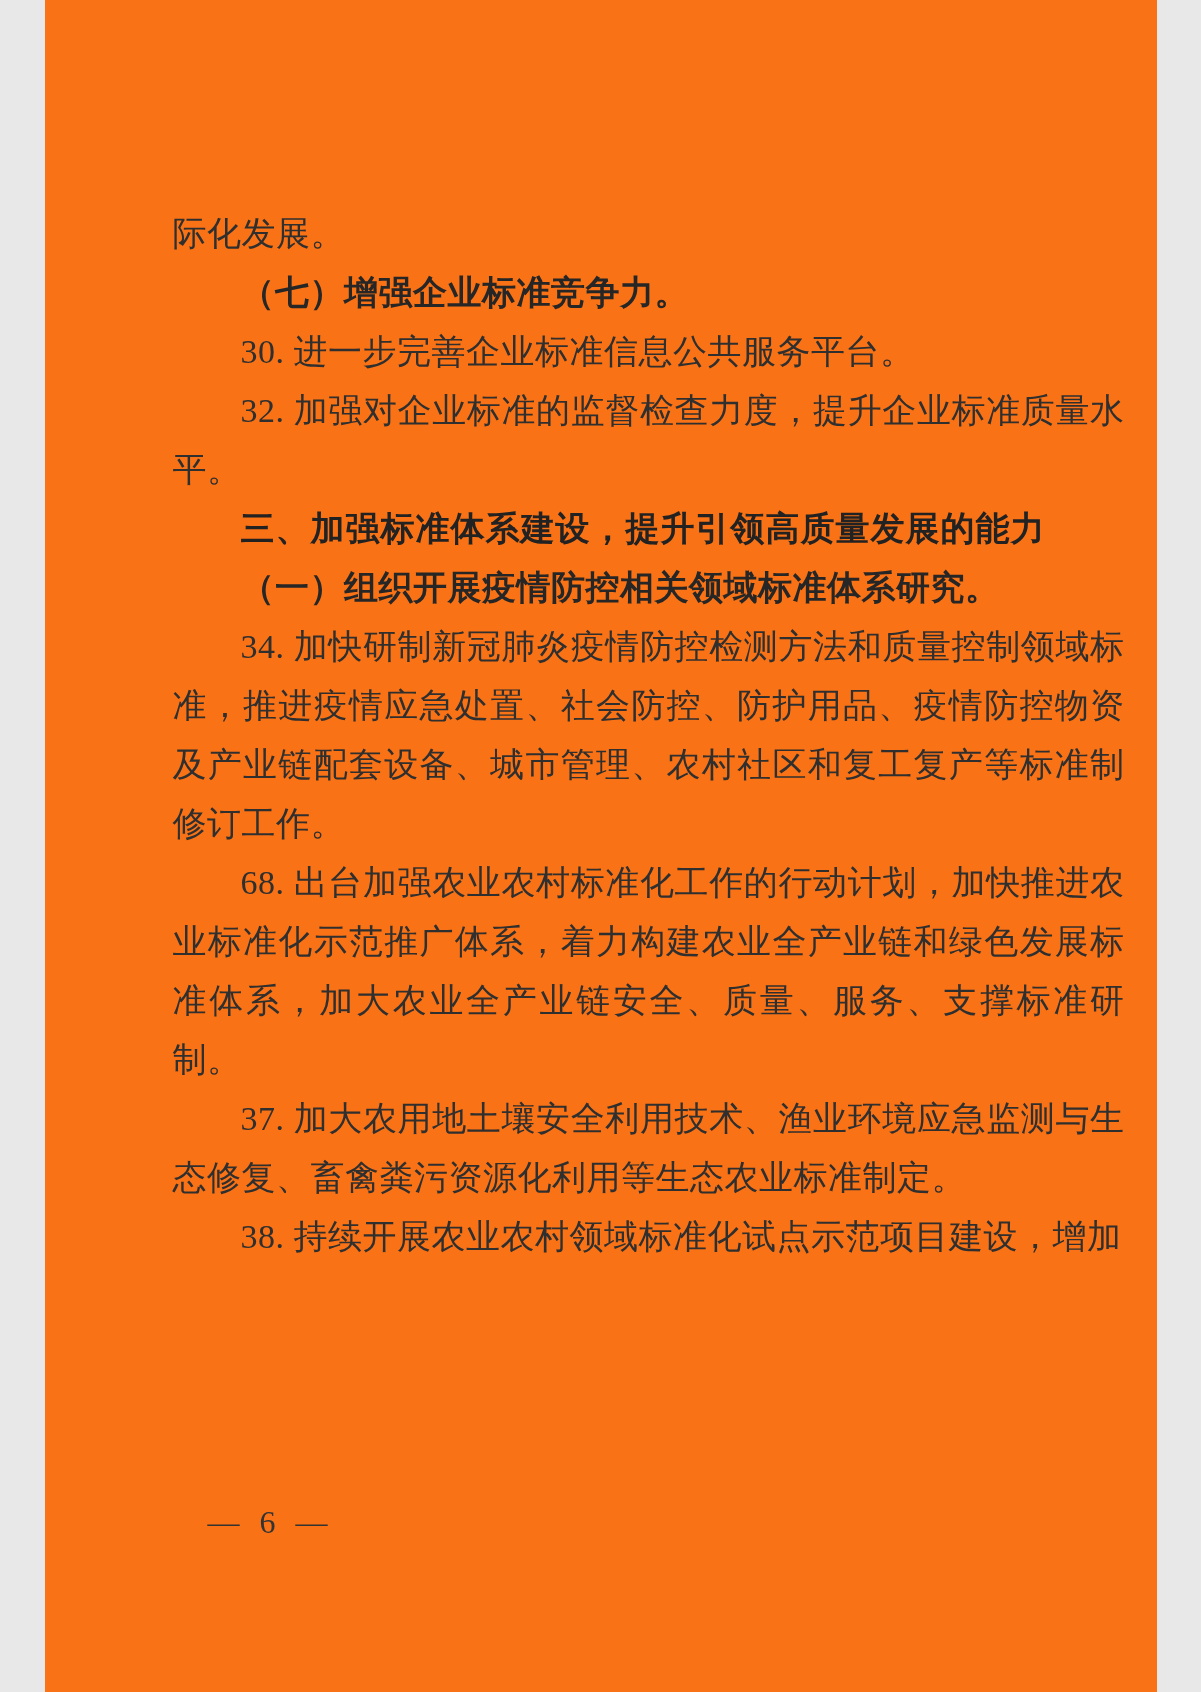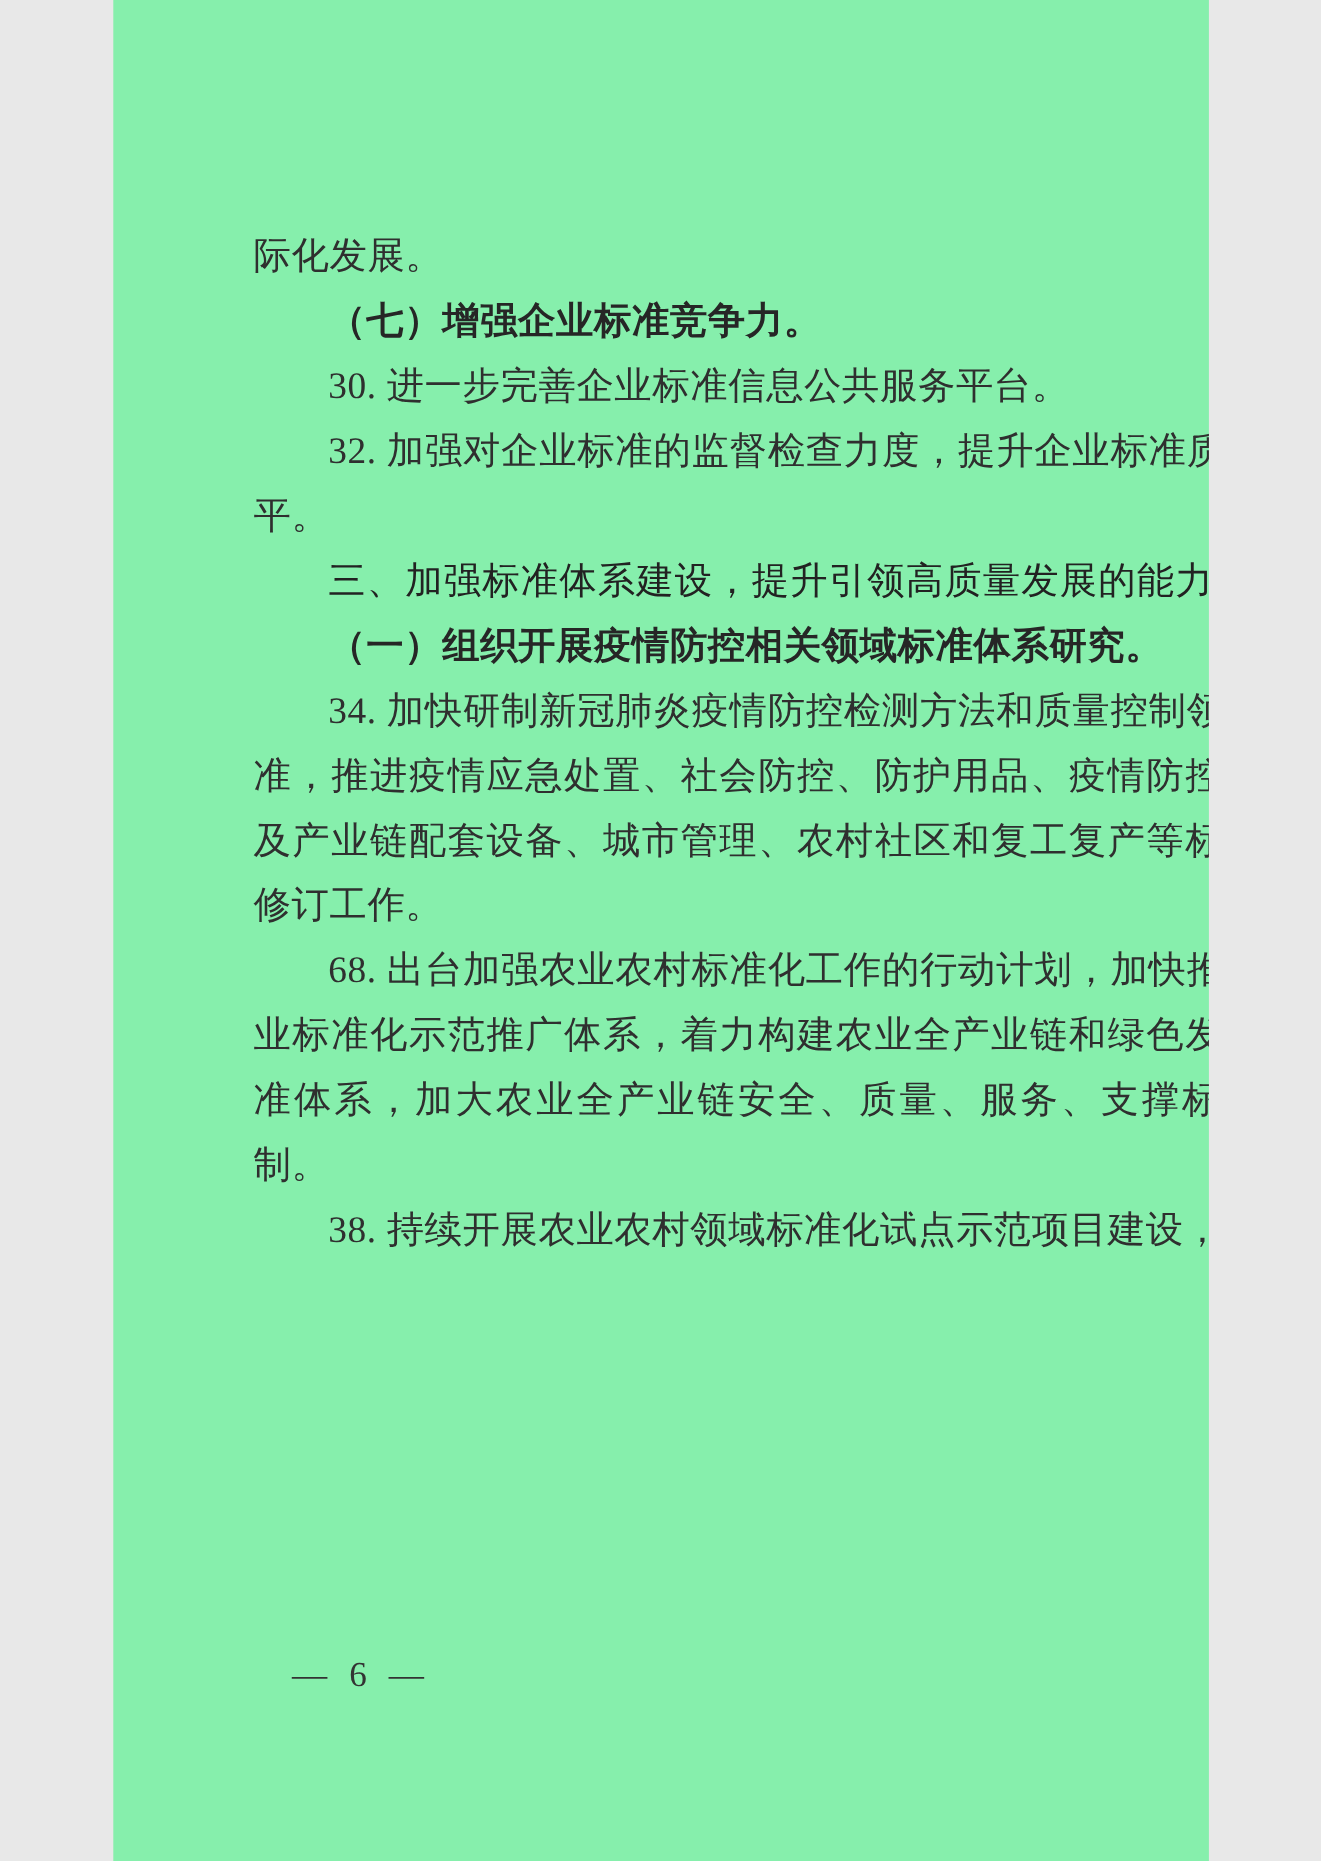--- a/index.html
+++ b/index.html
@@ -2,28 +2,27 @@
 <html><head>
 <meta charset="utf-8">
 <style>
   html, body {
     margin: 0;
     padding: 0;
     background: #e8e8e8;
   }
   .page {
     position: relative;
-    width: 967px;
+    width: 1112px;
     height: 1692px;
     margin: 0 auto;
-    background: #86efac;
+    background: #f97316;
     overflow: hidden;
     font-family: "Liberation Serif", "DejaVu Serif", serif;
     color: #2f2f2f;
-    padding-left: 29px;
   }
   .text-body {
     position: absolute;
     left: 128px;
     top: 204px;
     width: 952px;
   }
   .para {
     margin: 0;
     font-size: 34px;
@@ -31,21 +30,21 @@
     text-align: justify;
     text-indent: 68px;
     letter-spacing: 0.5px;
     word-break: break-all;
   }
   .para.continuation {
     text-indent: 0;
   }
   .para.section-heading {
     font-family: "Liberation Sans", "DejaVu Sans", sans-serif;
-    font-weight: normal;
+    font-weight: bold;
     color: #222222;
     letter-spacing: 1px;
   }
   .para.subheading {
     font-weight: bold;
     color: #262626;
   }
   .page-number {
     position: absolute;
     left: 163px;
@@ -62,16 +61,17 @@
 <div class="page">
   <div class="text-body">
     <p class="para continuation">际化发展。</p>
     <p class="para subheading">（七）增强企业标准竞争力。</p>
     <p class="para item">30. 进一步完善企业标准信息公共服务平台。</p>
     <p class="para item">32. 加强对企业标准的监督检查力度，提升企业标准质量水平。</p>
     <p class="para section-heading">三、加强标准体系建设，提升引领高质量发展的能力</p>
     <p class="para subheading">（一）组织开展疫情防控相关领域标准体系研究。</p>
     <p class="para item">34. 加快研制新冠肺炎疫情防控检测方法和质量控制领域标准，推进疫情应急处置、社会防控、防护用品、疫情防控物资及产业链配套设备、城市管理、农村社区和复工复产等标准制修订工作。</p>
     <p class="para item">68. 出台加强农业农村标准化工作的行动计划，加快推进农业标准化示范推广体系，着力构建农业全产业链和绿色发展标准体系，加大农业全产业链安全、质量、服务、支撑标准研制。</p>
+    <p class="para item">37. 加大农用地土壤安全利用技术、渔业环境应急监测与生态修复、畜禽粪污资源化利用等生态农业标准制定。</p>
     <p class="para item">38. 持续开展农业农村领域标准化试点示范项目建设，增加</p>
   </div>
   <div class="page-number">— 6 —</div>
 </div>
 
 </body></html>

